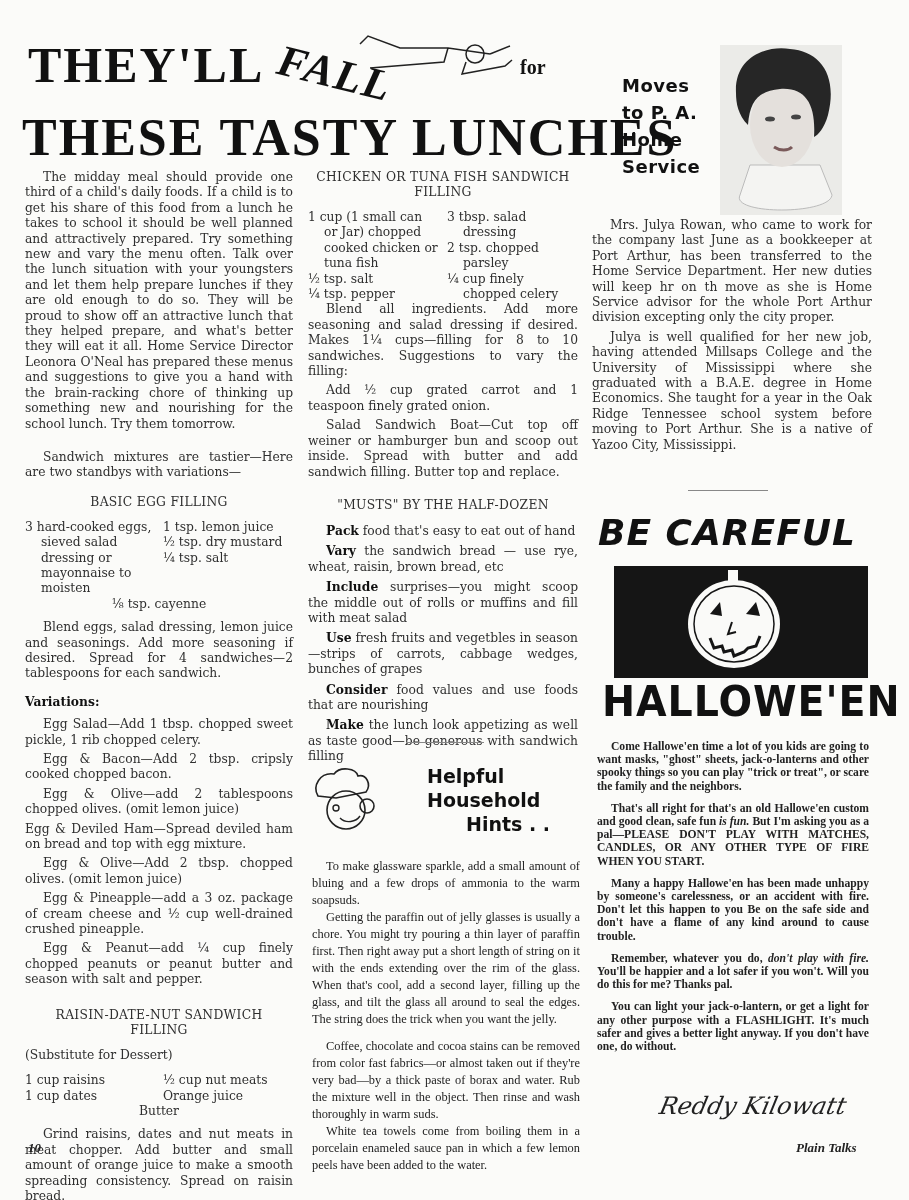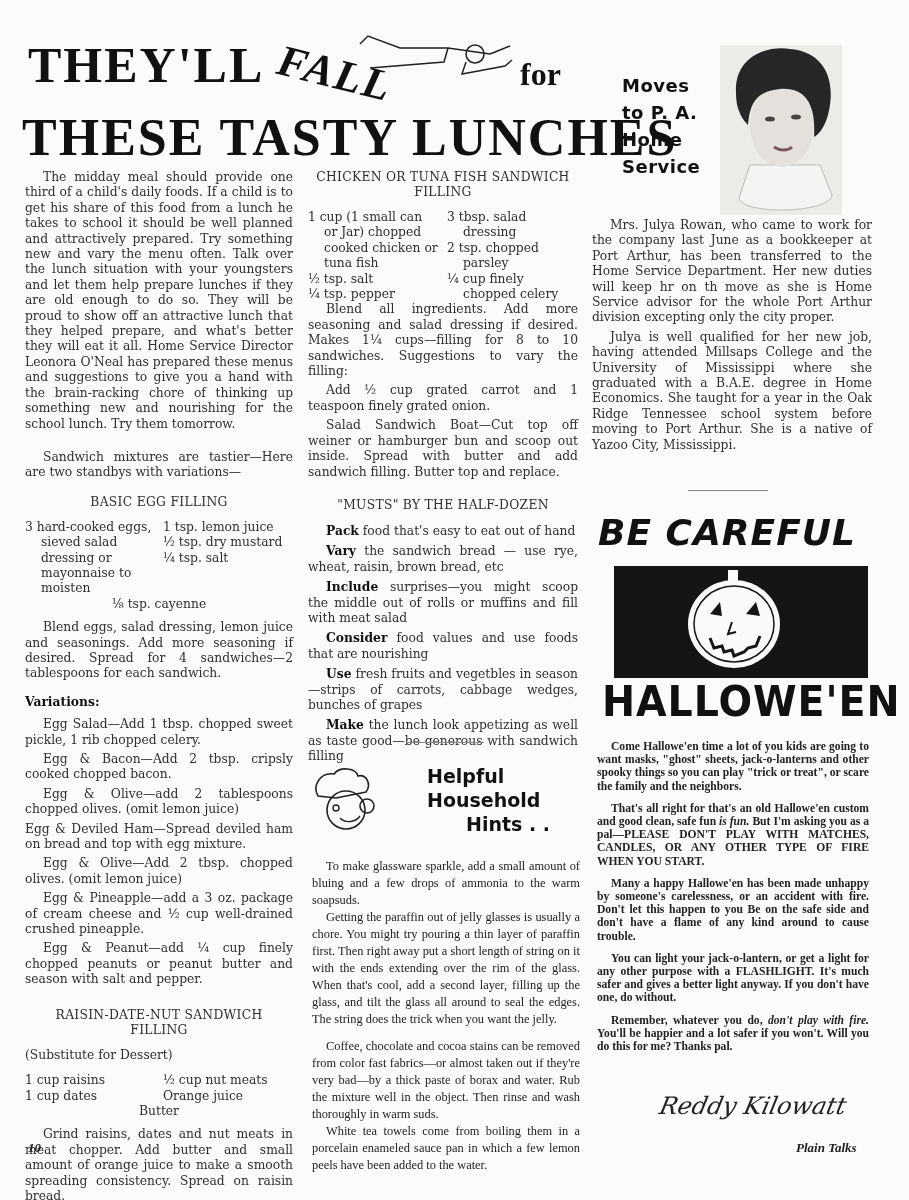--- a/index.html
+++ b/index.html
@@ -10,21 +10,21 @@
   }
   .abs { position:absolute; }
   
   .headline {
     font-family:"Liberation Serif", serif; font-weight:bold; color:#111;
     letter-spacing:2px; line-height:1;
   }
   .hl1 { left:28px; top:40px; font-size:50px; }
   .hl2 { left:22px; top:112px; font-size:52px; }
   .fall { display:inline-block; font-style:italic; transform:rotate(14deg) translateY(6px); font-size:44px; margin-left:14px; }
-  .for-word { left:520px; top:56px; font-size:32px; font-family:"Liberation Serif", serif; font-weight:bold; color:#111; }
+  .for-word { left:520px; top:56px; font-size:20px; font-family:"Liberation Serif", serif; font-weight:bold; color:#111; }
   .stickman { left:340px; top:32px; }
 
   
   .txt { font-size:12.3px; line-height:15.4px; text-align:justify; color:#2f2f2f; }
   .txt p { margin:0 0 4px 0; text-indent:18px; }
   .txt p.noind { text-indent:0; }
   .caps-head { text-align:center; font-size:12.3px; letter-spacing:0.3px; margin:14px 0 10px 0; line-height:15px; }
   .ing { display:grid; grid-template-columns:1fr 1fr; column-gap:8px; font-size:12.3px; line-height:15.4px; }
   .ing div { text-align:left; }
   .hang { padding-left:16px; text-indent:-16px; }
@@ -124,22 +124,22 @@
     </div>
   </div>
   <p>Blend all ingredients. Add more seasoning and salad dressing if desired. Makes 1¼ cups—filling for 8 to 10 sandwiches. Suggestions to vary the filling:</p>
   <p>Add ½ cup grated carrot and 1 teaspoon finely grated onion.</p>
   <p>Salad Sandwich Boat—Cut top off weiner or hamburger bun and scoop out inside. Spread with butter and add sandwich filling. Butter top and replace.</p>
 
   <div class="caps-head" style="margin-top:18px">"MUSTS" BY THE HALF-DOZEN</div>
   <p><b>Pack</b><span> food that's easy to eat out of hand</span></p>
   <p><b>Vary</b><span> the sandwich bread — use rye, wheat, raisin, brown bread, etc</span></p>
   <p><b>Include</b><span> surprises—you might scoop the middle out of rolls or muffins and fill with meat salad</span></p>
+  <p><b>Use</b><span> fresh fruits and vegetbles in season—strips of carrots, cabbage wedges, bunches of grapes</span></p>
   <p><b>Consider</b><span> food values and use foods that are nourishing</span></p>
-  <p><b>Use</b><span> fresh fruits and vegetbles in season—strips of carrots, cabbage wedges, bunches of grapes</span></p>
   <p><b>Make</b><span> the lunch look appetizing as well as taste good—be generous with sandwich filling</span></p>
 </div>
 
 <div class="abs rule" style="left:406px; top:742px; width:78px;"></div>
 
 <svg class="abs" style="left:312px; top:766px" width="70" height="66" viewBox="0 0 70 66">
   <path d="M6 30 C0 20 8 6 22 8 C28 0 44 2 46 10 C54 8 60 18 54 26 L24 32 Z" fill="none" stroke="#222" stroke-width="1.6"></path>
   <circle cx="34" cy="44" r="19" fill="none" stroke="#222" stroke-width="1.6"></circle>
   <circle cx="55" cy="40" r="7" fill="none" stroke="#222" stroke-width="1.6"></circle>
   <circle cx="24" cy="42" r="3" fill="none" stroke="#222" stroke-width="1.4"></circle>
@@ -190,19 +190,19 @@
     <path d="M118 56 L114 68 L122 66" fill="none" stroke="#151515" stroke-width="2"></path>
     <path d="M96 72 L100 82 L108 80 L110 86 L118 84 L120 90 L130 86 L134 82 L142 80 L146 70" fill="none" stroke="#151515" stroke-width="3"></path>
   </svg>
 </div>
 <div class="abs hallowen">HALLOWE'EN</div>
 
 <div class="abs hw-txt">
   <p>Come Hallowe'en time a lot of you kids are going to want masks, "ghost" sheets, jack-o-lanterns and other spooky things so you can play "trick or treat", or scare the family and the neighbors.</p>
   <p><span>That's all right for that's an old Hallowe'en custom and good clean, safe fun </span><i>is fun.</i><span> But I'm asking you as a pal—PLEASE DON'T PLAY WITH MATCHES, CANDLES, OR ANY OTHER TYPE OF FIRE WHEN YOU START.</span></p>
   <p>Many a happy Hallowe'en has been made unhappy by someone's carelessness, or an accident with fire. Don't let this happen to you Be on the safe side and don't have a flame of any kind around to cause trouble.</p>
+  <p><span>Remember, whatever you do, </span><i>don't play with fire.</i><span> You'll be happier and a lot safer if you won't. Will you do this for me? Thanks pal.</span></p>
   <p>You can light your jack-o-lantern, or get a light for any other purpose with a FLASHLIGHT. It's much safer and gives a better light anyway. If you don't have one, do without.</p>
-  <p><span>Remember, whatever you do, </span><i>don't play with fire.</i><span> You'll be happier and a lot safer if you won't. Will you do this for me? Thanks pal.</span></p>
 </div>
 <div class="abs signature">Reddy Kilowatt</div>
 
 <div class="abs footer" style="left:28px; top:1140px;">10</div>
 <div class="abs footer" style="left:796px; top:1140px;">Plain Talks</div>
 
 </body></html>

